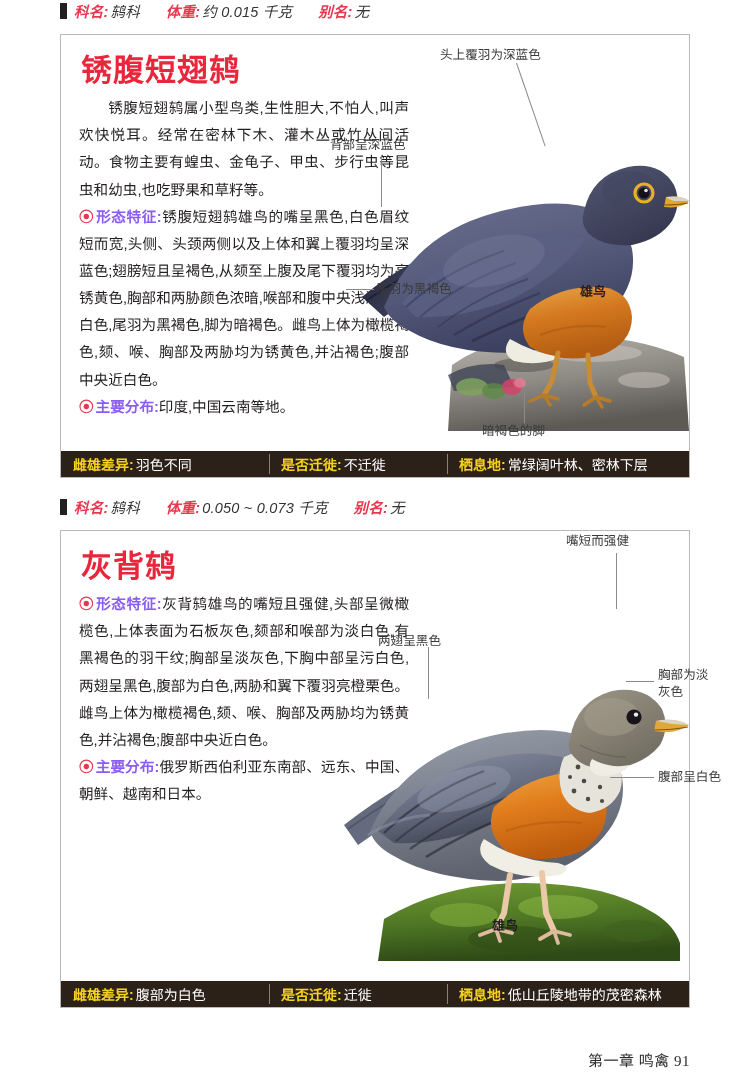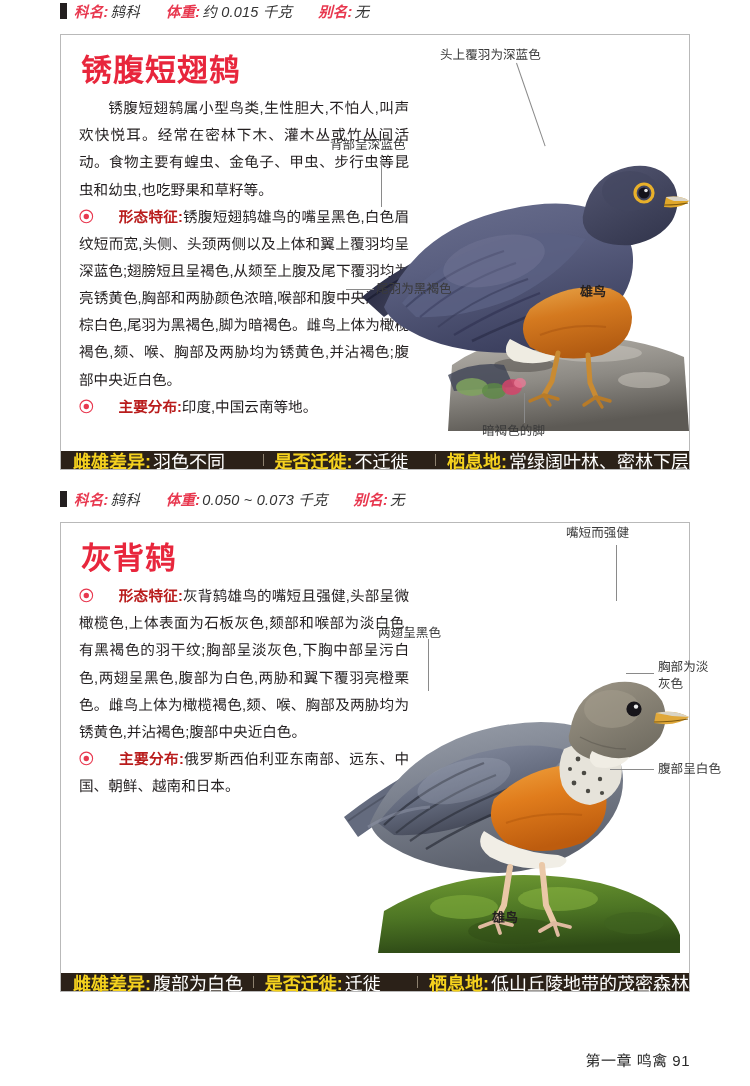--- a/index.html
+++ b/index.html
@@ -79,23 +79,22 @@
   .para {
     font-size: 14.6px;
     line-height: 1.86;
     text-align: justify;
     text-justify: inter-ideograph;
     margin: 0;
     color: #231f20;
   }
   .para.indent { text-indent: 2em; }
   .sec-label {
-    color: #b91c1c;
-    font-weight: bold;
-    margin-left: 23px;
+    color: #8b5cf6;
+    font-weight: bold;
   }
   .sec-dot {
     color: #e8384f;
     font-weight: bold;
     margin-right: 2px;
   }
 
   
   .photo-area {
     position: absolute;
@@ -118,23 +117,23 @@
   }
   .leader {
     position: absolute;
     background: #8a8a8a;
   }
 
   
   .factbar {
     display: flex;
     background: #2b2118;
-    height: 18px;
+    height: 26px;
     align-items: center;
-    font-size: 18px;
+    font-size: 14px;
   }
   .fact {
     display: flex;
     align-items: center;
     height: 100%;
     box-sizing: border-box;
     padding-left: 12px;
     position: relative;
   }
   .fact + .fact::before {
@@ -157,21 +156,21 @@
   .f1 { width: 208px; }
   .f2 { width: 178px; }
   .f3 { flex: 1; }
 
   .spacer { height: 18px; }
 
   .footer {
     position: absolute;
     right: 60px;
     bottom: 16px;
-    font-family: Liberation Sans, sans-serif;
+    font-family: Liberation Serif, serif;
     font-size: 15px;
     color: #2b2b2b;
     letter-spacing: 0.5px;
   }
 </style>
 </head>
 <body>
 
 <div class="page">
 

